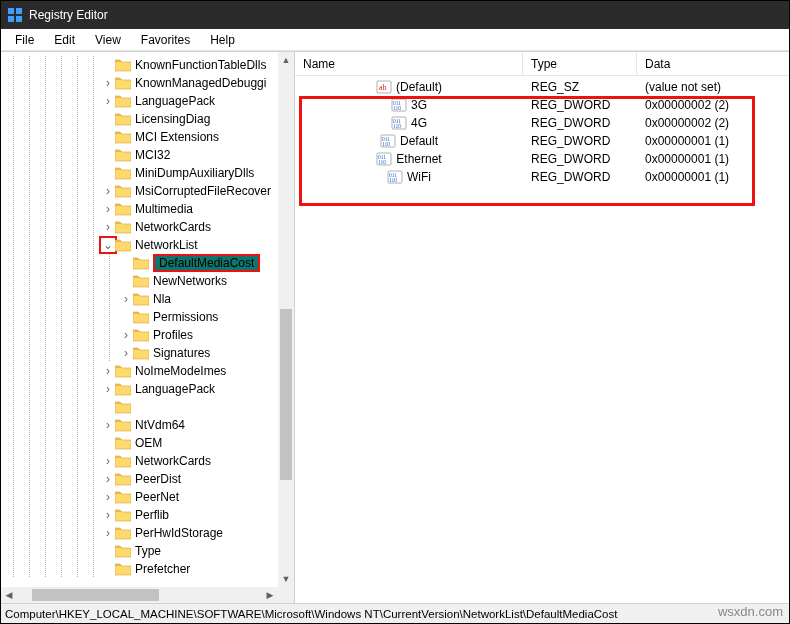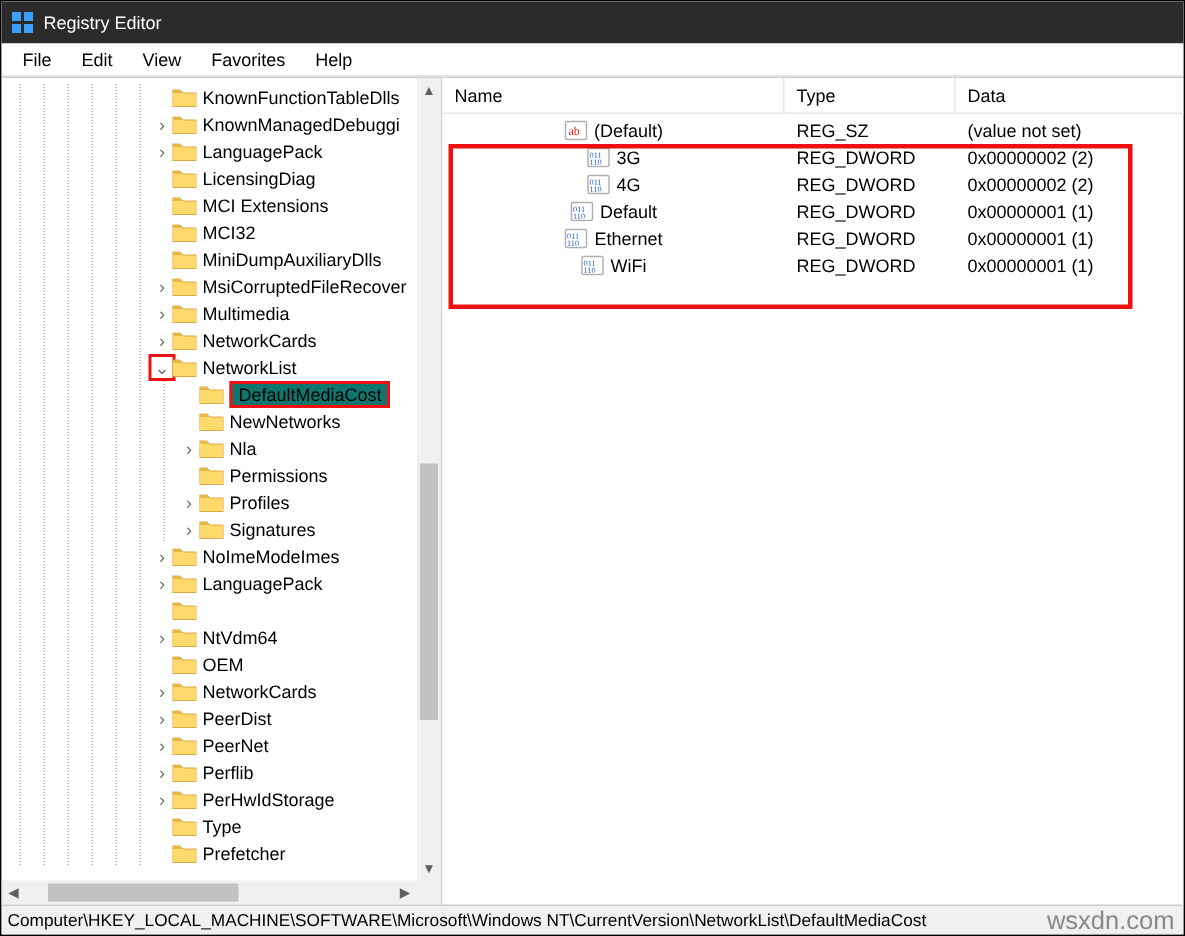--- a/index.html
+++ b/index.html
@@ -195,21 +195,21 @@
     height: 20px;
     border-top: 1px solid #d0d0d0;
     display: flex;
     align-items: center;
     padding: 0 4px;
     font-size: 11.5px;
     background: #f0f0f0;
     position: relative;
   }
   .wm {
-    position:absolute; right:6px; top:0; font-size:17px; color:#888;
+    position:absolute; right:6px; top:0; font-size:13px; color:#888;
   }
   .highlight-box {
     position:absolute;
     border: 3px solid #e11;
     pointer-events:none;
   }
 </style>
 </head>
 <body>
 

